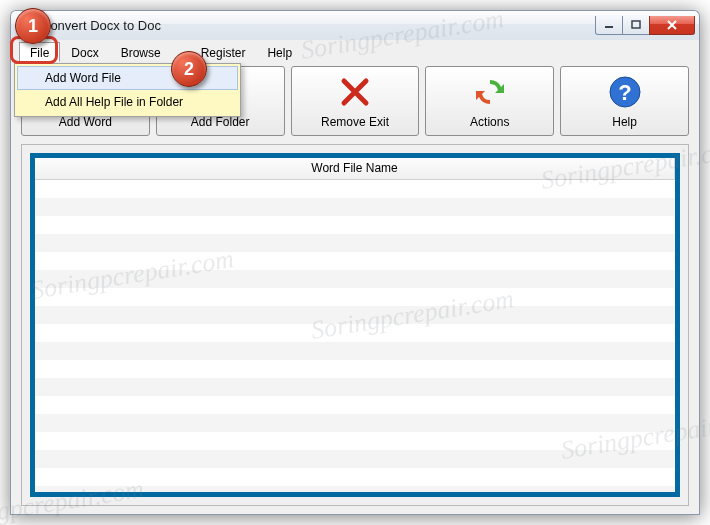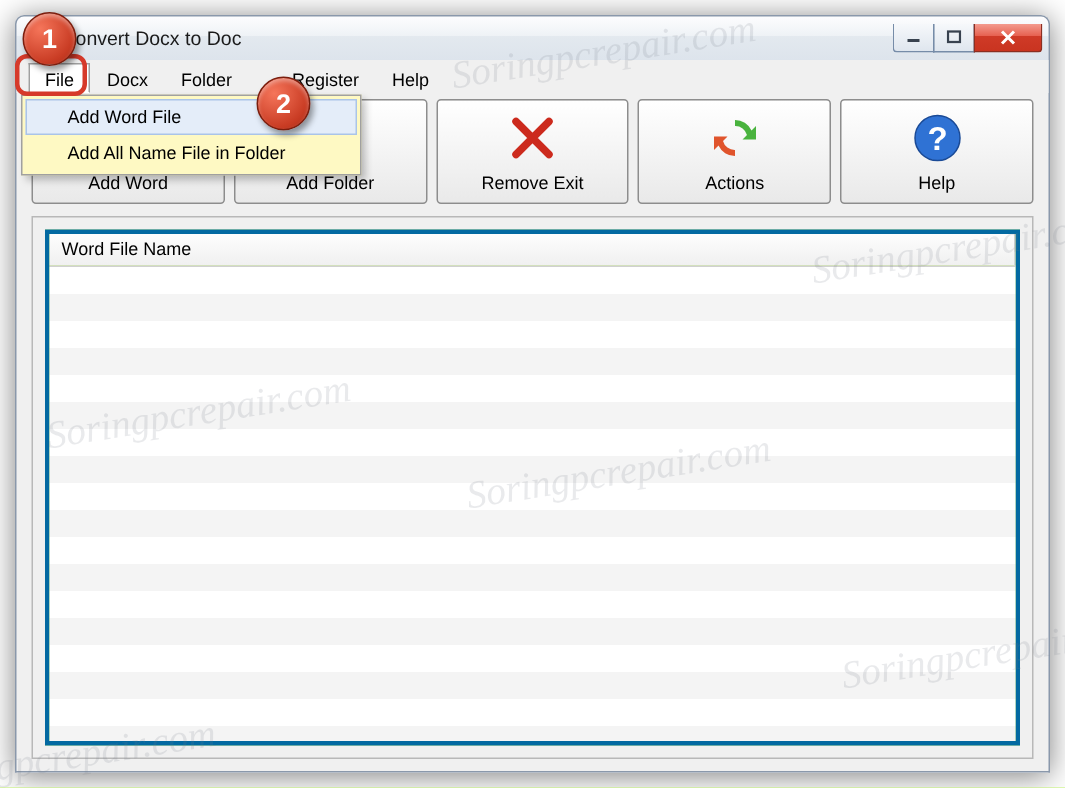--- a/index.html
+++ b/index.html
@@ -158,23 +158,24 @@
     margin: 2px 10px 8px 10px;
     border:1px solid #b8b8b8;
     background:#f0f0f0;
     padding: 8px;
     height: calc(100% - 112px);
     display:flex;
     flex-direction:column;
   }
   .listbox {
     flex:1;
-    border:3px solid #0369a1;
-    background:#bef264;
+    border:5px solid #0369a1;
+    background:#d946ef;
     position:relative;
+    text-align:center;
   }
   .list-header {
     height:22px;
     border-bottom:1px solid #d0d0d0;
     background:linear-gradient(to bottom,#fdfdfd,#f0f0f0);
     padding: 3px 8px;
     font-size:12px;
     color:#000;
     border-right: 1px solid #d6d6d6;
     width: 100%;
@@ -271,21 +272,21 @@
         </svg>
     </div>
   </div>
 </div>
 
 <div class="window-body">
 
   <div class="menubar">
     <div class="menu-item open">File</div>
     <div class="menu-item">Docx</div>
-    <div class="menu-item">Folder</div>
+    <div class="menu-item">Browse</div>
     <div class="menu-item" style="padding-left:28px">Register</div>
     <div class="menu-item">Help</div>
   </div>
 
   <div class="toolbar">
     <div class="tbtn">
       <div class="ticon">
         <svg width="34" height="34">
             <rect x="5" y="4" width="22" height="26" rx="2" fill="#fff" stroke="#3a66b5" stroke-width="1.5"></rect>
             <rect x="5" y="4" width="22" height="7" fill="#4f7fd8"></rect>
@@ -341,21 +342,21 @@
       <div class="list-body"></div>
     </div>
   </div>
 
 </div>
 
 <div class="file-hot"></div>
 
 <div class="dropdown">
   <div class="dd-item hover">Add Word File</div>
-  <div class="dd-item">Add All Name File in Folder</div>
+  <div class="dd-item">Add All Help File in Folder</div>
 </div>
 
 <div class="callout c1">1</div>
 <div class="callout c2">2</div>
 
 <div class="wm" style="left:300px; top:20px;">Soringpcrepair.com</div>
 <div class="wm" style="left:540px; top:150px;">Soringpcrepair.com</div>
 <div class="wm" style="left:30px;  top:260px;">Soringpcrepair.com</div>
 <div class="wm" style="left:310px; top:300px;">Soringpcrepair.com</div>
 <div class="wm" style="left:560px; top:420px;">Soringpcrepair.com</div>

